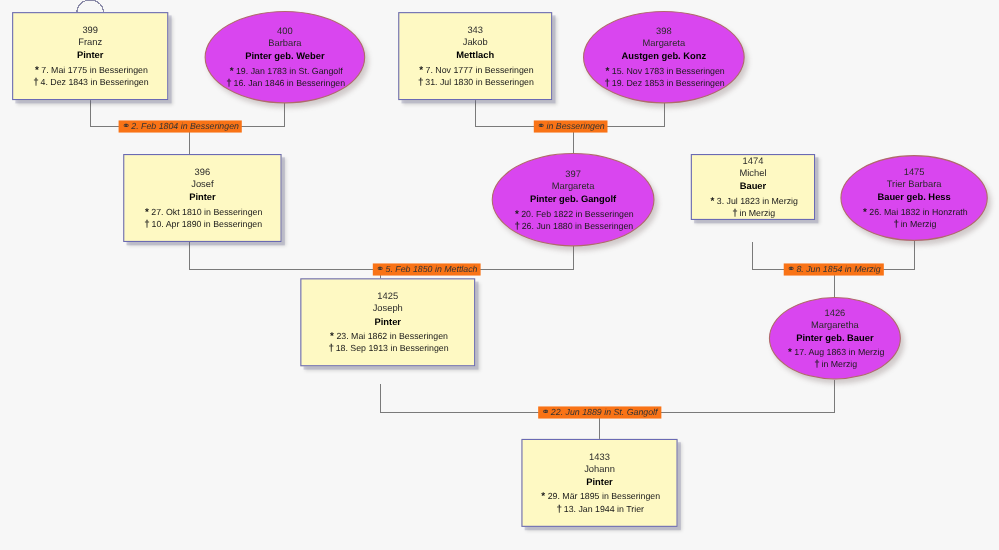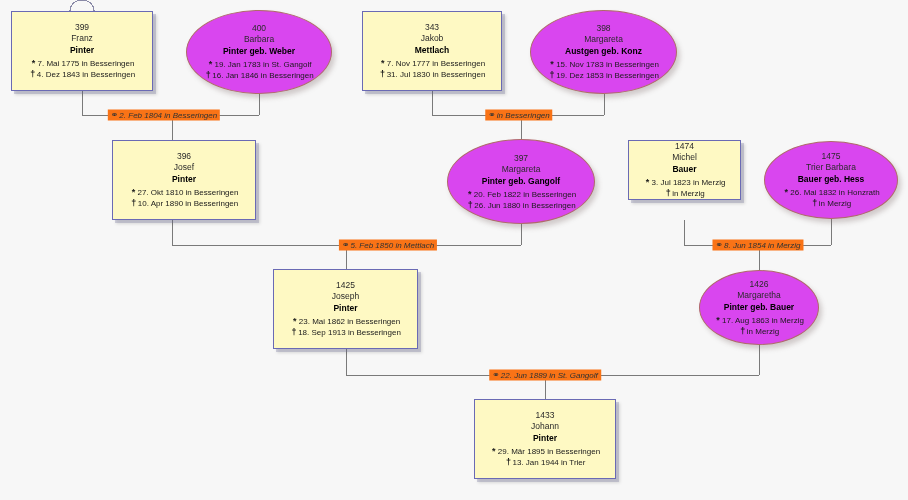--- a/index.html
+++ b/index.html
@@ -160,21 +160,21 @@
       </div>
       <div class="node female" style="left: 764px; top: 141px; width: 134px; height: 78px;">
         <div class="n-id">1475</div>
         <div class="n-given">Trier Barbara</div>
         <div class="n-surname">Bauer geb. Hess</div>
         <div class="n-events">
           <div class="n-ev"><span class="sym">*</span><span>26. Mai 1832 in Honzrath</span></div>
           <div class="n-ev"><span class="sym">†</span><span>in Merzig</span></div>
         </div>
       </div>
-      <div class="node male" style="left: 273px; top: 269px; width: 145px; height: 80px;">
+      <div class="node male" style="left: 273px; top: 253px; width: 159px; height: 80px;">
         <div class="n-id">1425</div>
         <div class="n-given">Joseph</div>
         <div class="n-surname">Pinter</div>
         <div class="n-events">
           <div class="n-ev"><span class="sym">*</span><span>23. Mai 1862 in Besseringen</span></div>
           <div class="n-ev"><span class="sym">†</span><span>18. Sep 1913 in Besseringen</span></div>
         </div>
       </div>
       <div class="node female" style="left: 699px; top: 270px; width: 120px; height: 75px;">
         <div class="n-id">1426</div>

